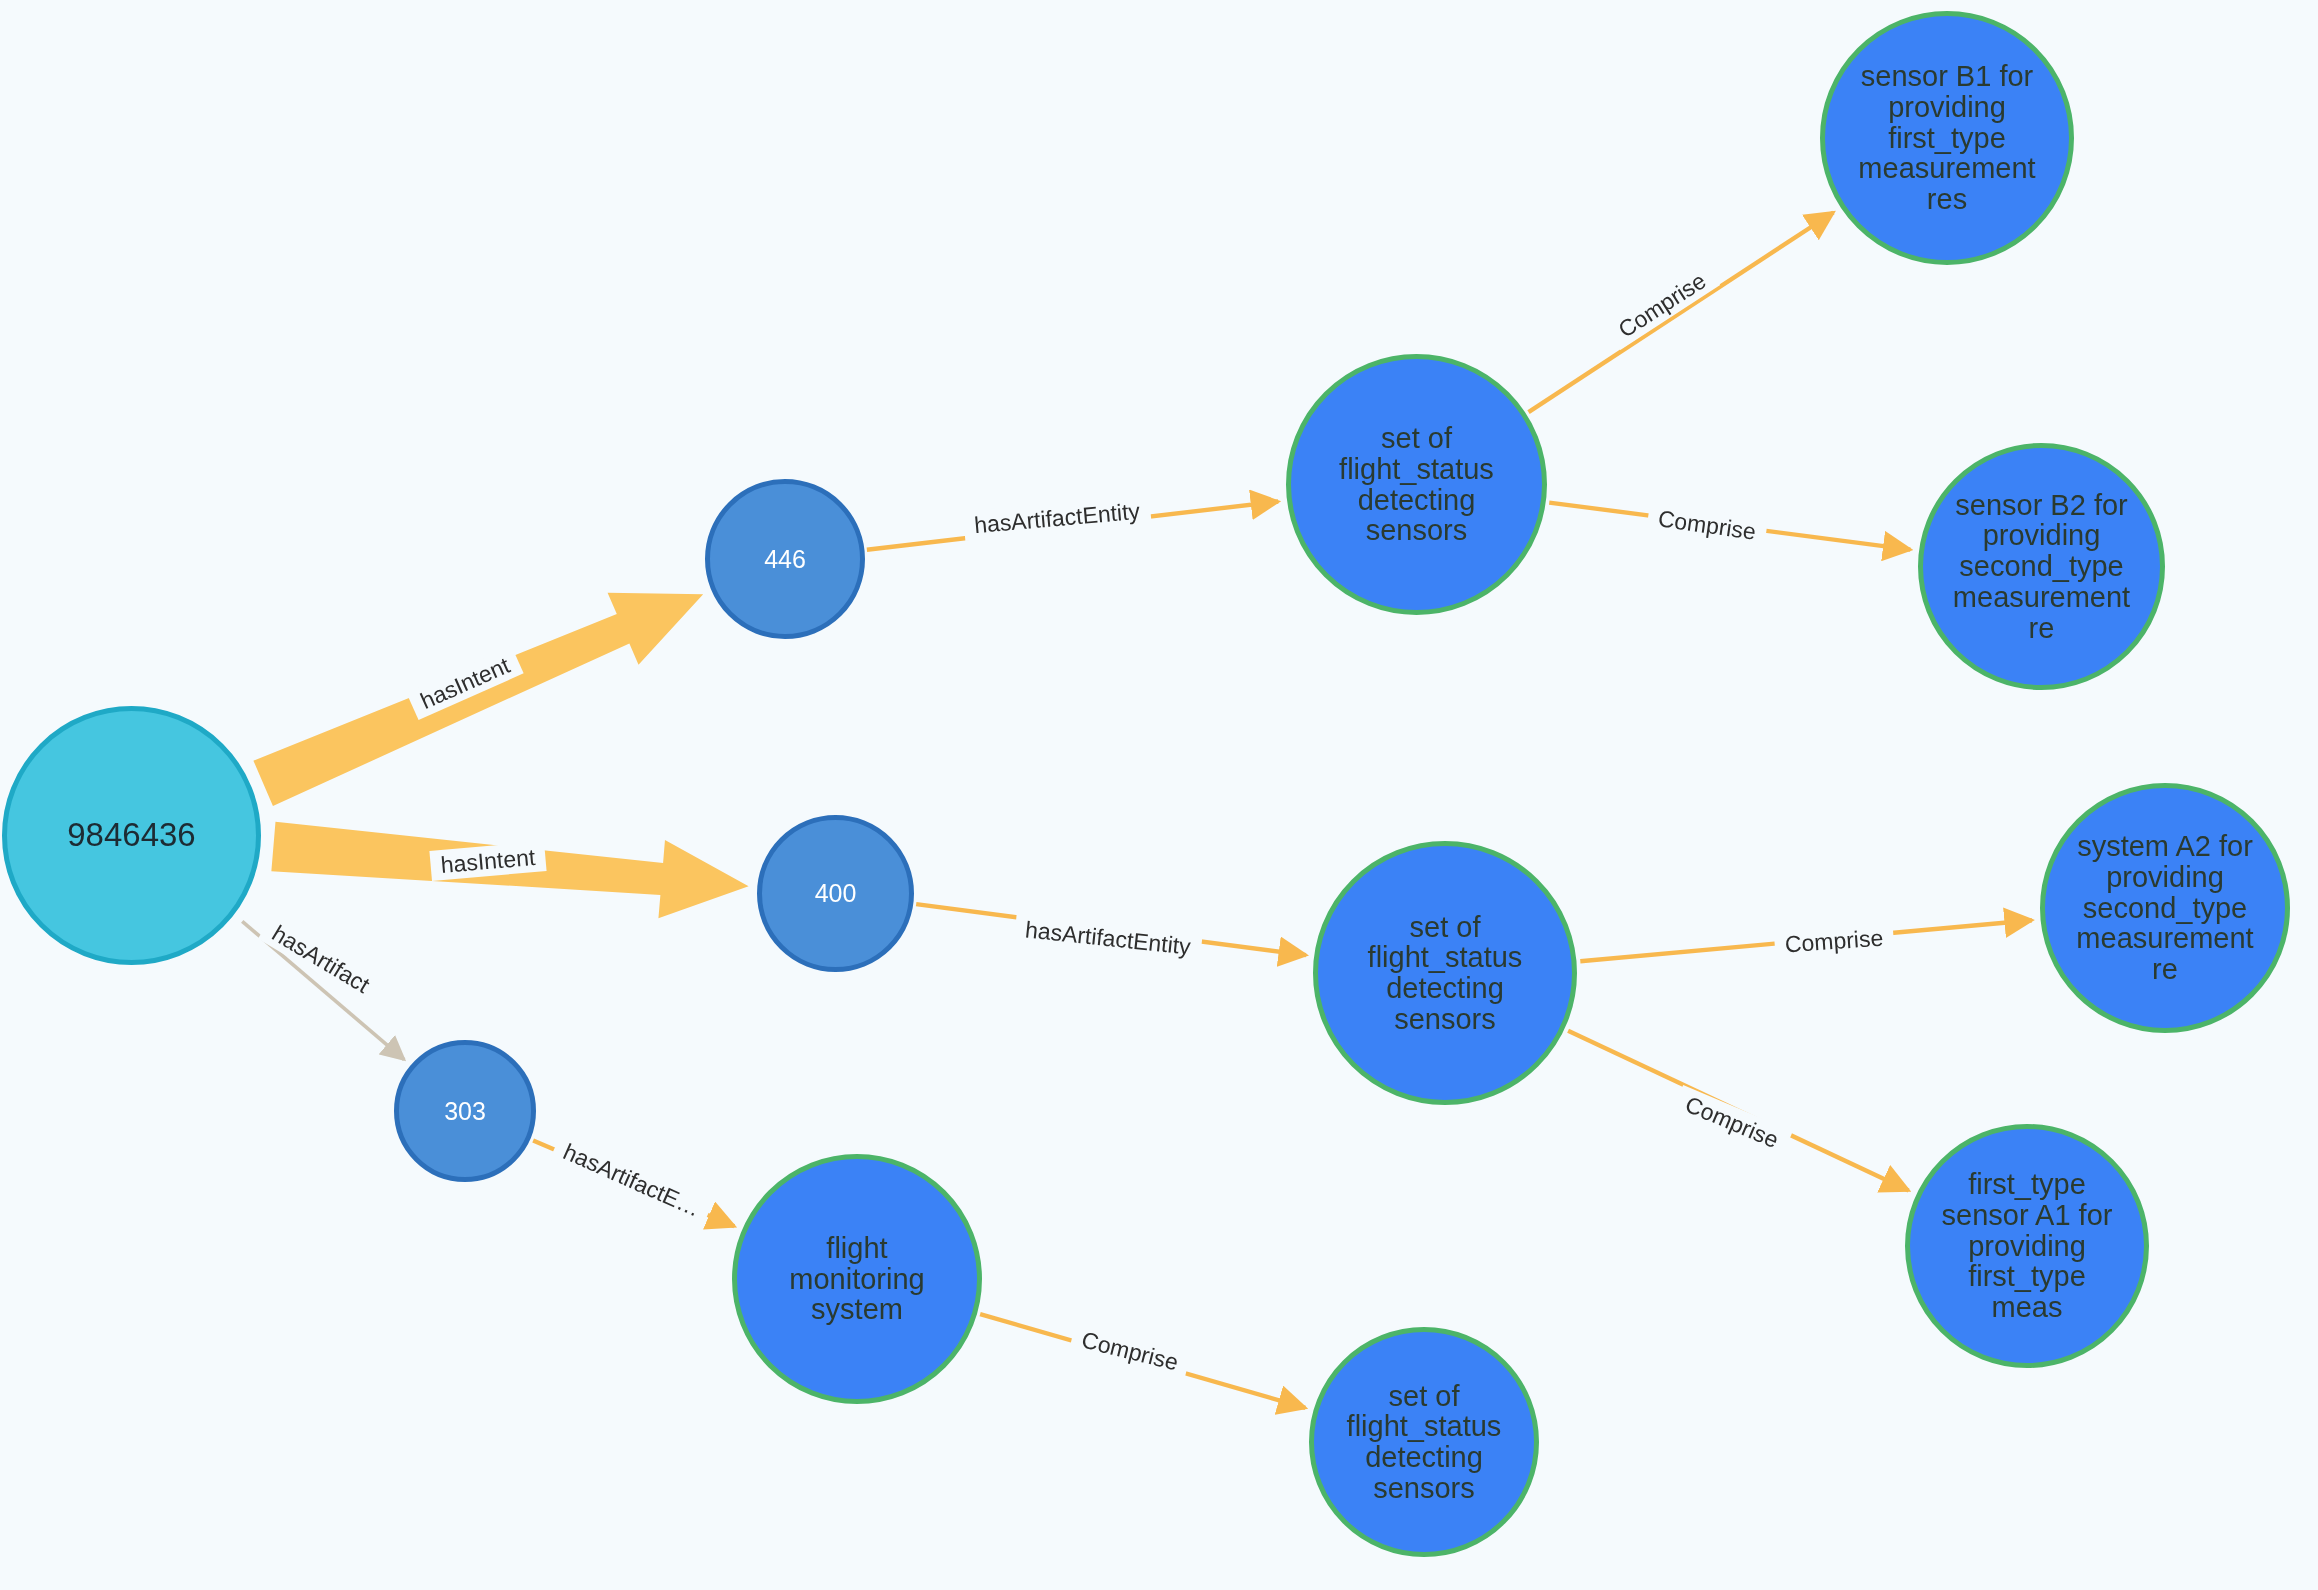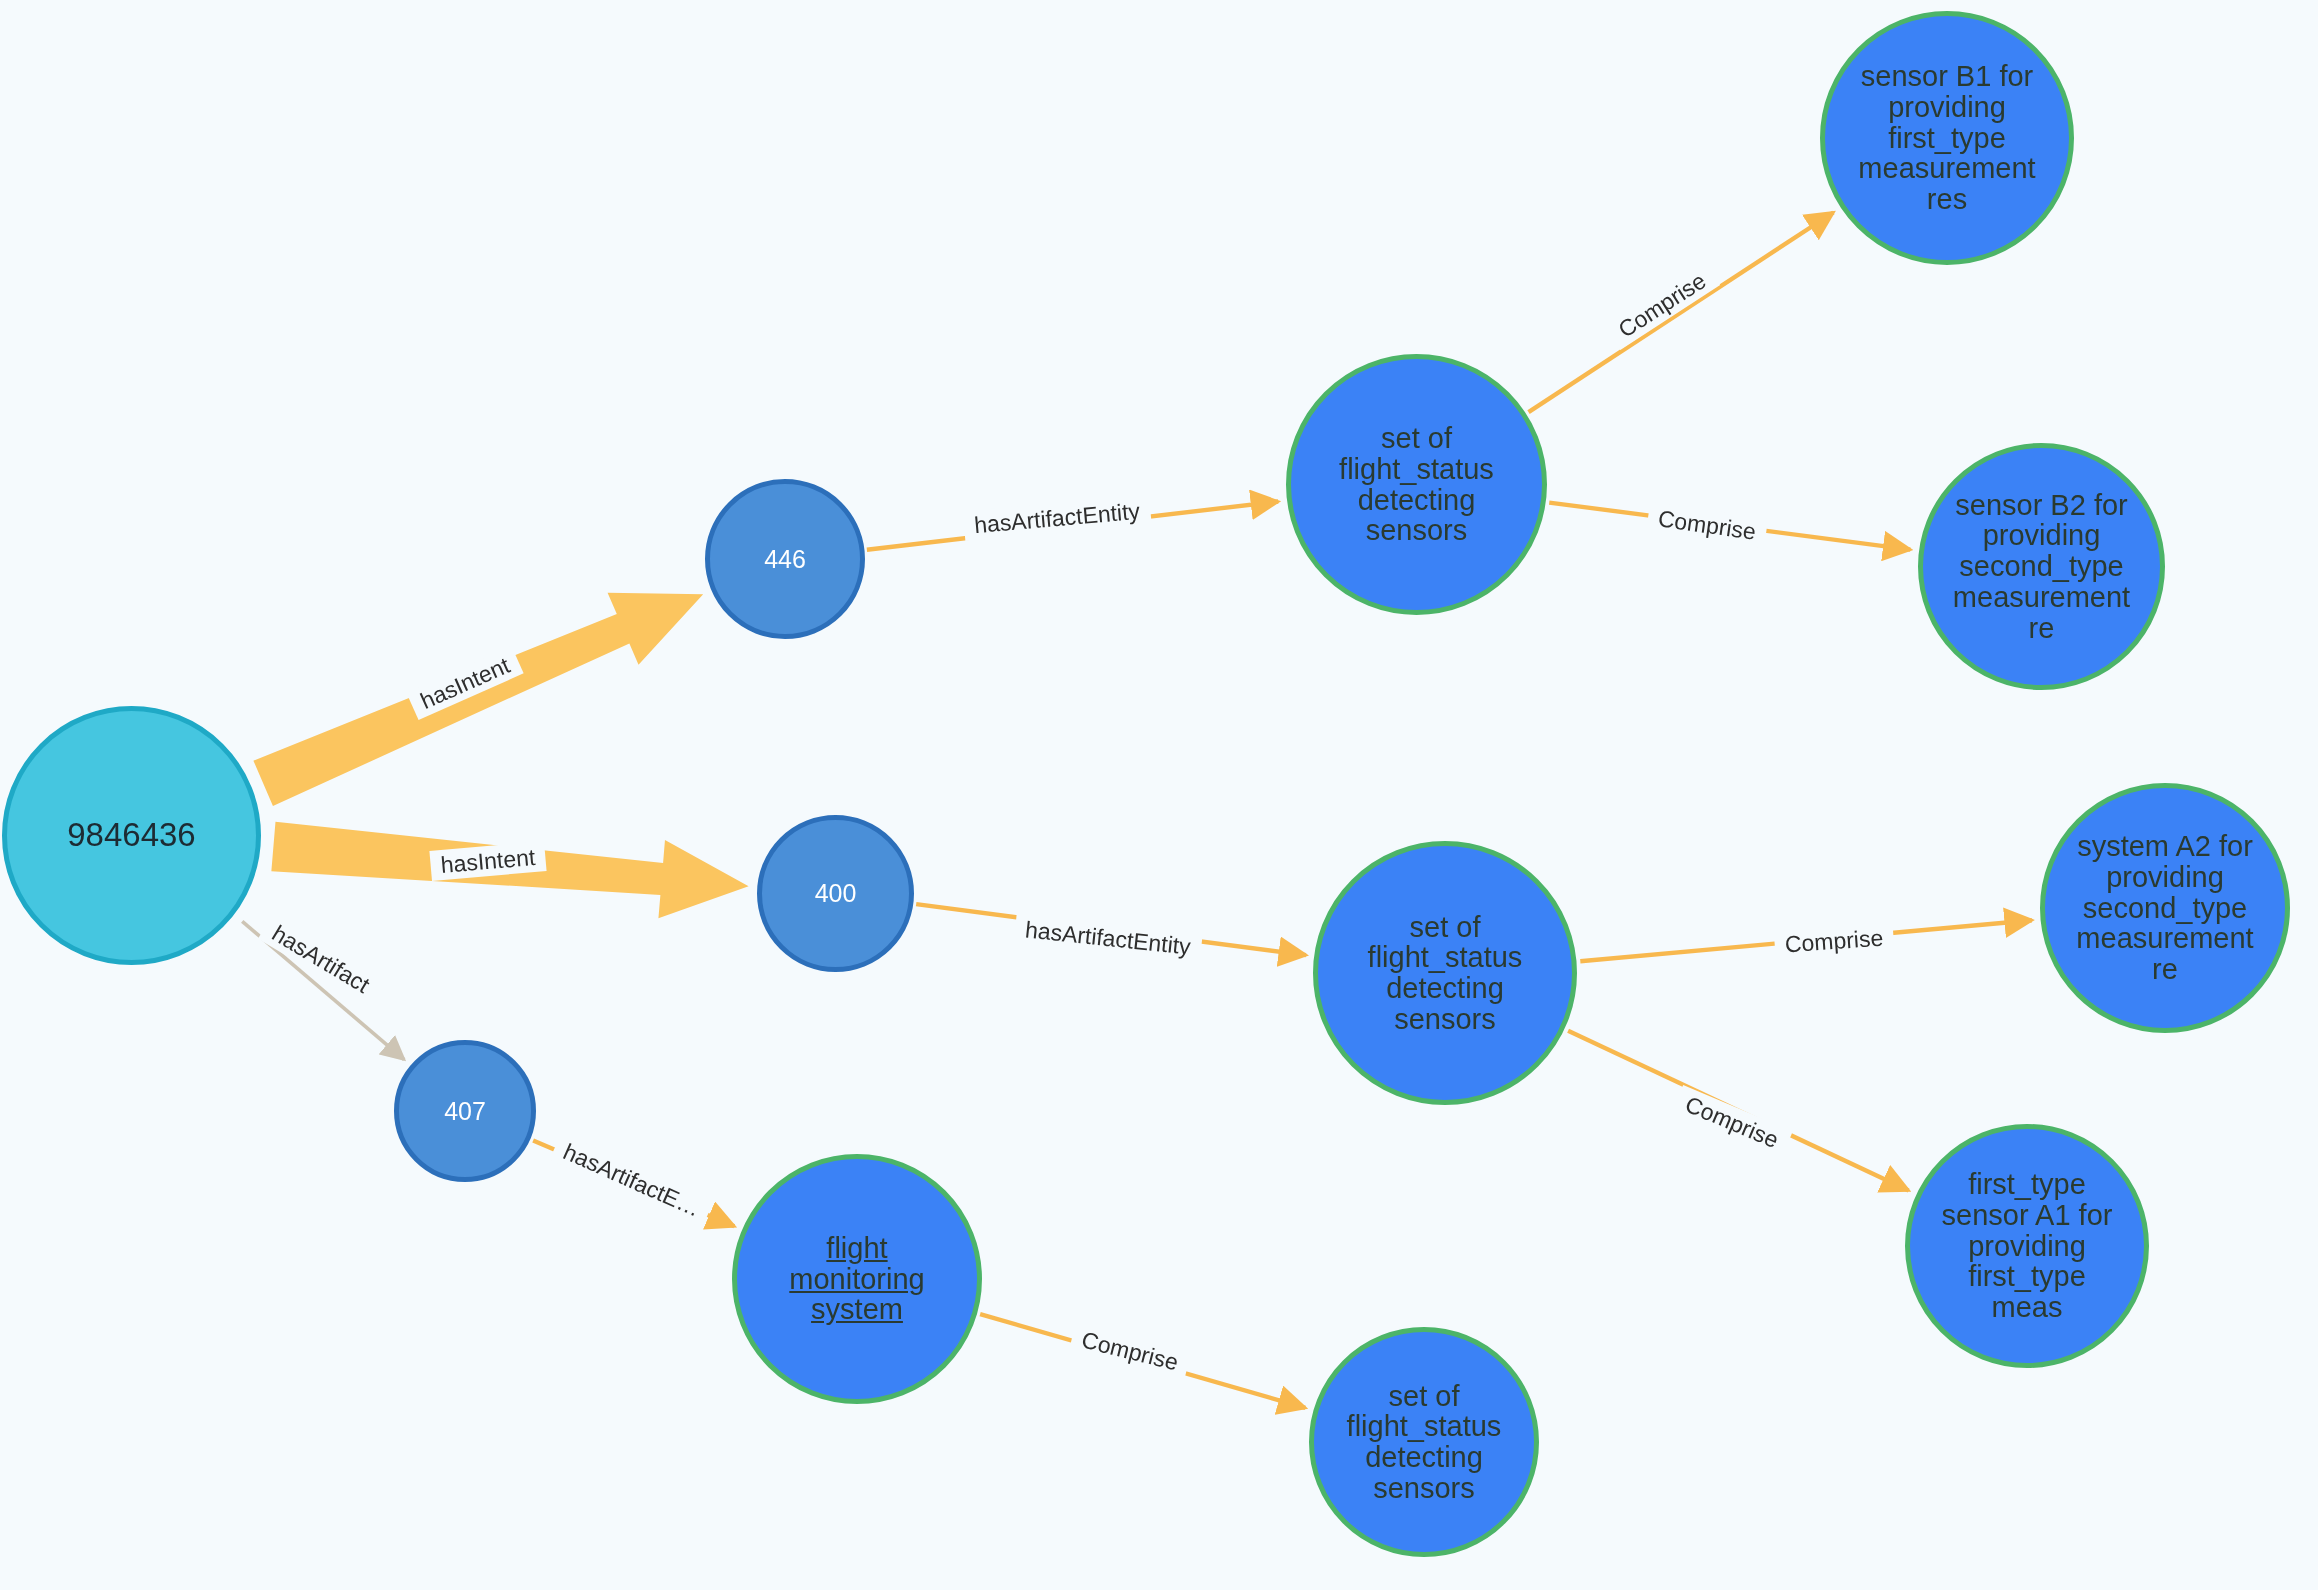--- a/index.html
+++ b/index.html
@@ -80,34 +80,34 @@
         <line x1="2132.4592042860563" y1="691.7621289302771" x2="2629.5240479344443" y2="756.4961550798346" stroke="#f8b84e" stroke-width="6" marker-end="url(#arrow-thin)"></line>
         <line x1="2175.236136402993" y1="1323.1603512360916" x2="2796.7556500099427" y2="1266.6585772718233" stroke="#f8b84e" stroke-width="6" marker-end="url(#arrow-thin)"></line>
         <line x1="2158.4153620883494" y1="1418.9447009789137" x2="2627.0173915274036" y2="1638.6019022784706" stroke="#f8b84e" stroke-width="6" marker-end="url(#arrow-thin)"></line>
         <line x1="1349.1049520478375" y1="1808.7802746291839" x2="1796.659989499248" y2="1937.8826892786292" stroke="#f8b84e" stroke-width="6" marker-end="url(#arrow-thin)"></line>
       </g>
   </svg>
   <div id="node-layer">
       <div class="node node-root" style="left: 2px; top: 706px; width: 259px; height: 259px;"><span>9846436</span></div>
       <div class="node node-intent" style="left: 705px; top: 479px; width: 160px; height: 160px;"><span>446</span></div>
       <div class="node node-intent" style="left: 757px; top: 815px; width: 157px; height: 157px;"><span>400</span></div>
-      <div class="node node-intent" style="left: 394px; top: 1040px; width: 142px; height: 142px;"><span>407</span></div>
+      <div class="node node-intent" style="left: 394px; top: 1040px; width: 142px; height: 142px;"><span>303</span></div>
       <div class="node node-artifact" style="left: 1286px; top: 354px; width: 261px; height: 261px;"><span>set of
 flight_status
 detecting
 sensors</span></div>
       <div class="node node-artifact" style="left: 1313px; top: 841px; width: 264px; height: 264px;"><span>set of
 flight_status
 detecting
 sensors</span></div>
       <div class="node node-artifact" style="left: 1309px; top: 1327px; width: 230px; height: 230px;"><span>set of
 flight_status
 detecting
 sensors</span></div>
-      <div class="node node-artifact" style="left: 732px; top: 1154px; width: 250px; height: 250px; text-decoration: underline;"><span>flight
+      <div class="node node-artifact" style="left: 732px; top: 1154px; width: 250px; height: 250px;"><span>flight
 monitoring
 system</span></div>
       <div class="node node-artifact" style="left: 1820px; top: 11px; width: 254px; height: 254px;"><span>sensor B1 for
 providing
 first_type
 measurement
 res</span></div>
       <div class="node node-artifact" style="left: 1918px; top: 443px; width: 247px; height: 247px;"><span>sensor B2 for
 providing
 second_type

